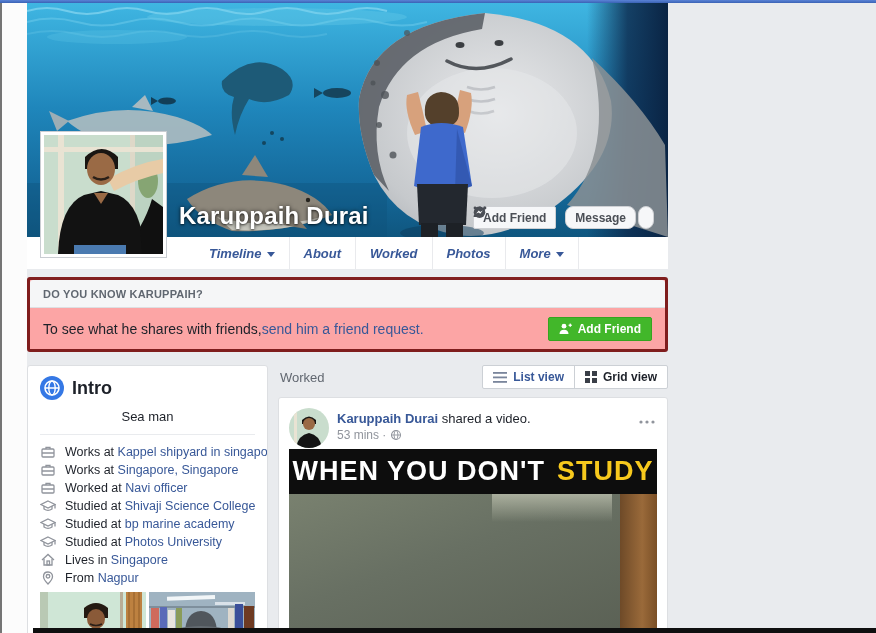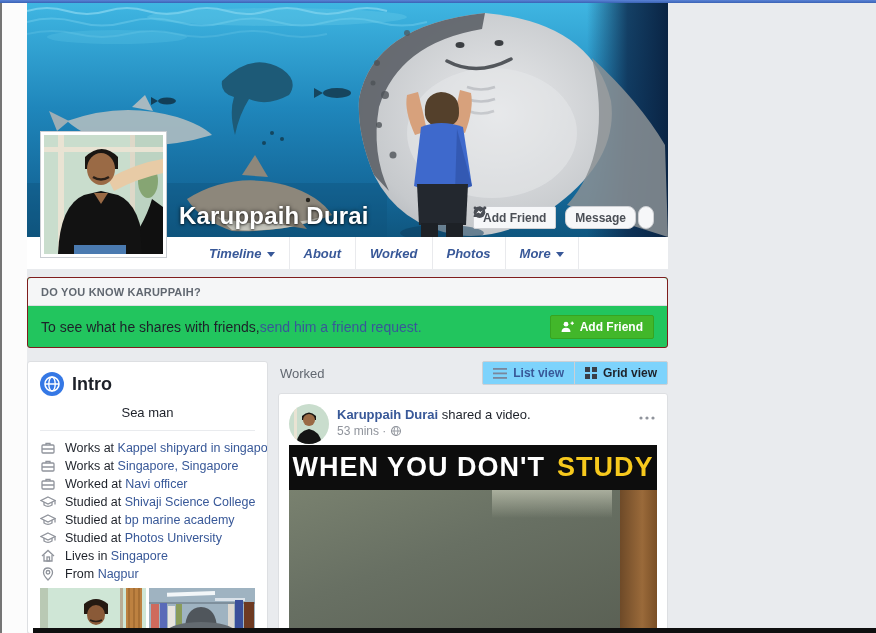--- a/index.html
+++ b/index.html
@@ -21,21 +21,21 @@
   .cover-btn { display:inline-flex; align-items:center; gap:5px; height:23px; padding:0 9px; background:#f6f7f9; border:1px solid #ced0d4; border-radius:2px; font-size:12px; font-weight:bold; color:#4b4f56; cursor:pointer; white-space:nowrap; }
   .cover-btn + .cover-btn { margin-left:9px;border-radius:8px; }
   .cover-btn.dots { margin-left:2px; padding:0 7px; }
 
   
   .navrow { width:641px; height:32px; background:#fff; padding-left:168px; display:flex; align-items:stretch; }
   .tab { display:flex; align-items:center; gap:5px; padding:12px 14px; font-size:13px; font-weight:bold; color:#385898; border-right:1px solid #e9eaed; cursor:pointer;font-style:italic; }
   .caret { width:0; height:0; border-left:4px solid transparent; border-right:4px solid transparent; border-top:5px solid #385898; margin-top:2px; }
 
   
-  .know-box { margin-top:8px; width:641px; background:#22c55e; border:1px solid #7f1d1d; border-radius:3px; }
+  .know-box { margin-top:8px; width:641px; background:#fca5a5; border:3px solid #7f1d1d; border-radius:3px; }
   .know-head { height:28px; background:#f5f6f7; border-bottom:1px solid #dddfe2; border-radius:3px 3px 0 0; display:flex; align-items:center; padding:0 13px; font-size:11px; font-weight:bold; color:#606770; letter-spacing:.2px; }
   .know-body { height:41px; display:flex; align-items:center; padding:0 13px; position:relative; font-size:14px; color:#1d2129; }
   .know-body a { color:#385898; text-decoration:none; cursor:pointer; }
   .btn-green { position:absolute; right:13px; top:9px; height:24px; display:inline-flex; align-items:center; gap:6px; padding:0 10px; background:#42b72a; border:1px solid #36a420; border-radius:2px; color:#fff; font-size:12px; font-weight:bold; cursor:pointer; }
 
   
   .columns { margin-top:13px; display:flex; gap:10px; }
   .sidebar { width:241px; }
   .intro-card { background:#fff; border:1px solid #dddfe2; border-radius:3px; padding:10px 12px 0 12px; height:273px; overflow:hidden; }
   .intro-title-row { display:flex; align-items:center; gap:8px; }
@@ -45,21 +45,21 @@
   .intro-item { display:flex; align-items:center; gap:9px; height:18px; font-size:12.5px; color:#1d2129; white-space:nowrap; }
   .intro-item a { color:#385898; text-decoration:none; cursor:pointer; }
   .intro-item svg { flex:0 0 auto; }
   .featured-photos { display:flex; gap:3px; margin-top:5px; }
   .fphoto { width:107px; height:70px; overflow:hidden; cursor:pointer; }
 
   
   .posts-col { width:390px; }
   .posts-head { height:24px; display:flex; align-items:center; justify-content:space-between; }
   .posts-label { font-size:13px; color:#616770; padding-left:2px; }
-  .view-toggle { display:flex; border:1px solid #ccd0d5; border-radius:2px; background:#7dd3fc; height:24px; }
+  .view-toggle { display:flex; border:1px solid #ccd0d5; border-radius:2px; background:#ffffff; height:24px; }
   .view-btn { display:flex; align-items:center; gap:6px; padding:0 10px; font-size:12px; font-weight:bold; cursor:pointer; }
   .view-btn.list { color:#385898; border-right:1px solid #ccd0d5; }
   .view-btn.grid { color:#1d2129; }
 
   .post-card { margin-top:8px; background:#fff; border:1px solid #dddfe2; border-radius:3px; padding:10px; height:260px; }
   .post-head { display:flex; gap:8px; position:relative; }
   .avatar { width:40px; height:40px; border-radius:50%; overflow:hidden; flex:0 0 auto; cursor:pointer; }
   .post-meta { padding-top:3px; }
   .post-title { font-size:13px; color:#1d2129; }
   .post-title a { color:#385898; font-weight:bold; text-decoration:none; cursor:pointer; }

